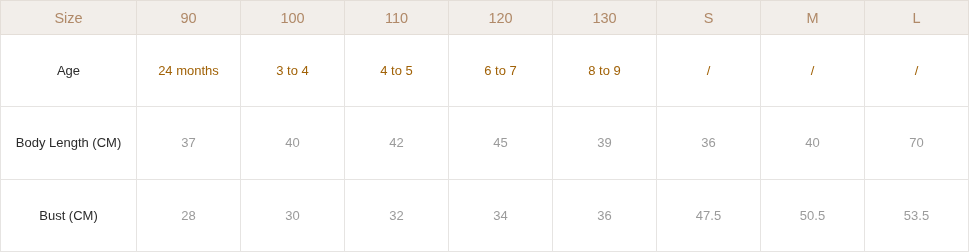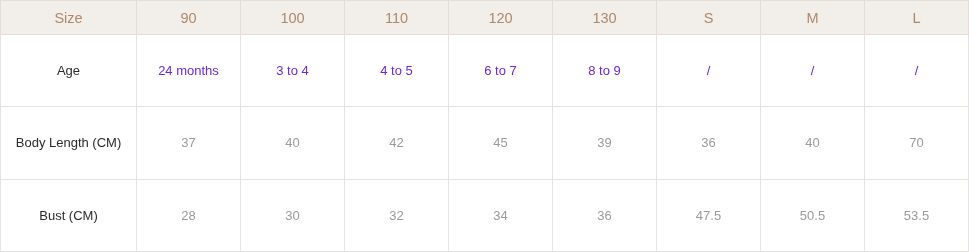--- a/index.html
+++ b/index.html
@@ -41,21 +41,21 @@
   #size-chart tbody tr { height: 42px; }
   #size-chart tbody td {
     background: #ffffff;
     font-size: 13px;
     text-align: center;
   }
   #size-chart tbody td.row-label {
     color: #2b2b2b;
   }
   #size-chart tbody tr.age-row td.value-cell {
-    color: #6d28d9;
+    color: #a16207;
     margin-top: 13px;
   }
   #size-chart tbody td.value-cell {
     color: #9b9b9b;
   }
 </style>
 </head>
 <body>
 
 <table id="size-chart">

